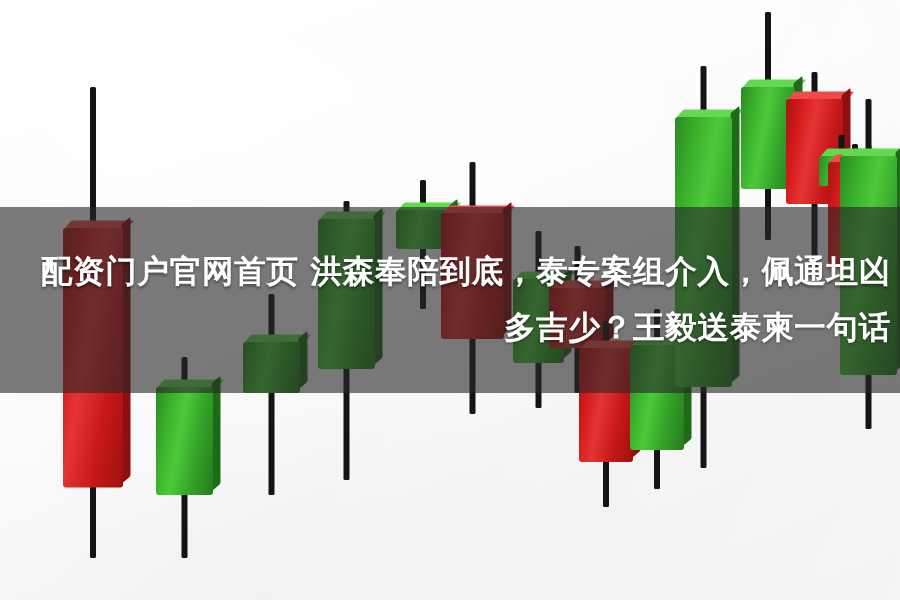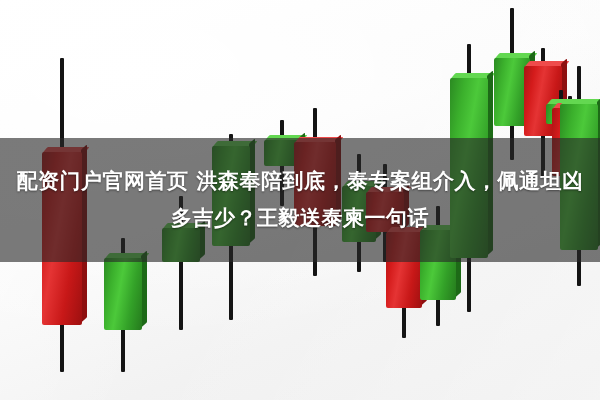--- a/index.html
+++ b/index.html
@@ -229,16 +229,16 @@
         <div class="wick" style="top: 66px; height: 220px;"></div>
         <div class="body up-green" style="top: 104px; height: 146px;">
           <div class="top3d"></div>
           <div class="side3d"></div>
           <div class="face"></div>
         </div>
       </div>
     </div>
 
   <div id="band" style="top: 138px; height: 124px; background: rgba(40, 40, 40, 0.62);">
-    <div id="headline" style="color: rgb(255, 255, 255);">配资门户官网首页 洪森奉陪到底，泰专案组介入，佩通坦凶多吉少？王毅送泰柬一句话</div>
+    <div id="headline" style="color: rgb(255, 255, 255); text-align: right;">配资门户官网首页 洪森奉陪到底，泰专案组介入，佩通坦凶多吉少？王毅送泰柬一句话</div>
   </div>
 
 </div>
 
 </body></html>

